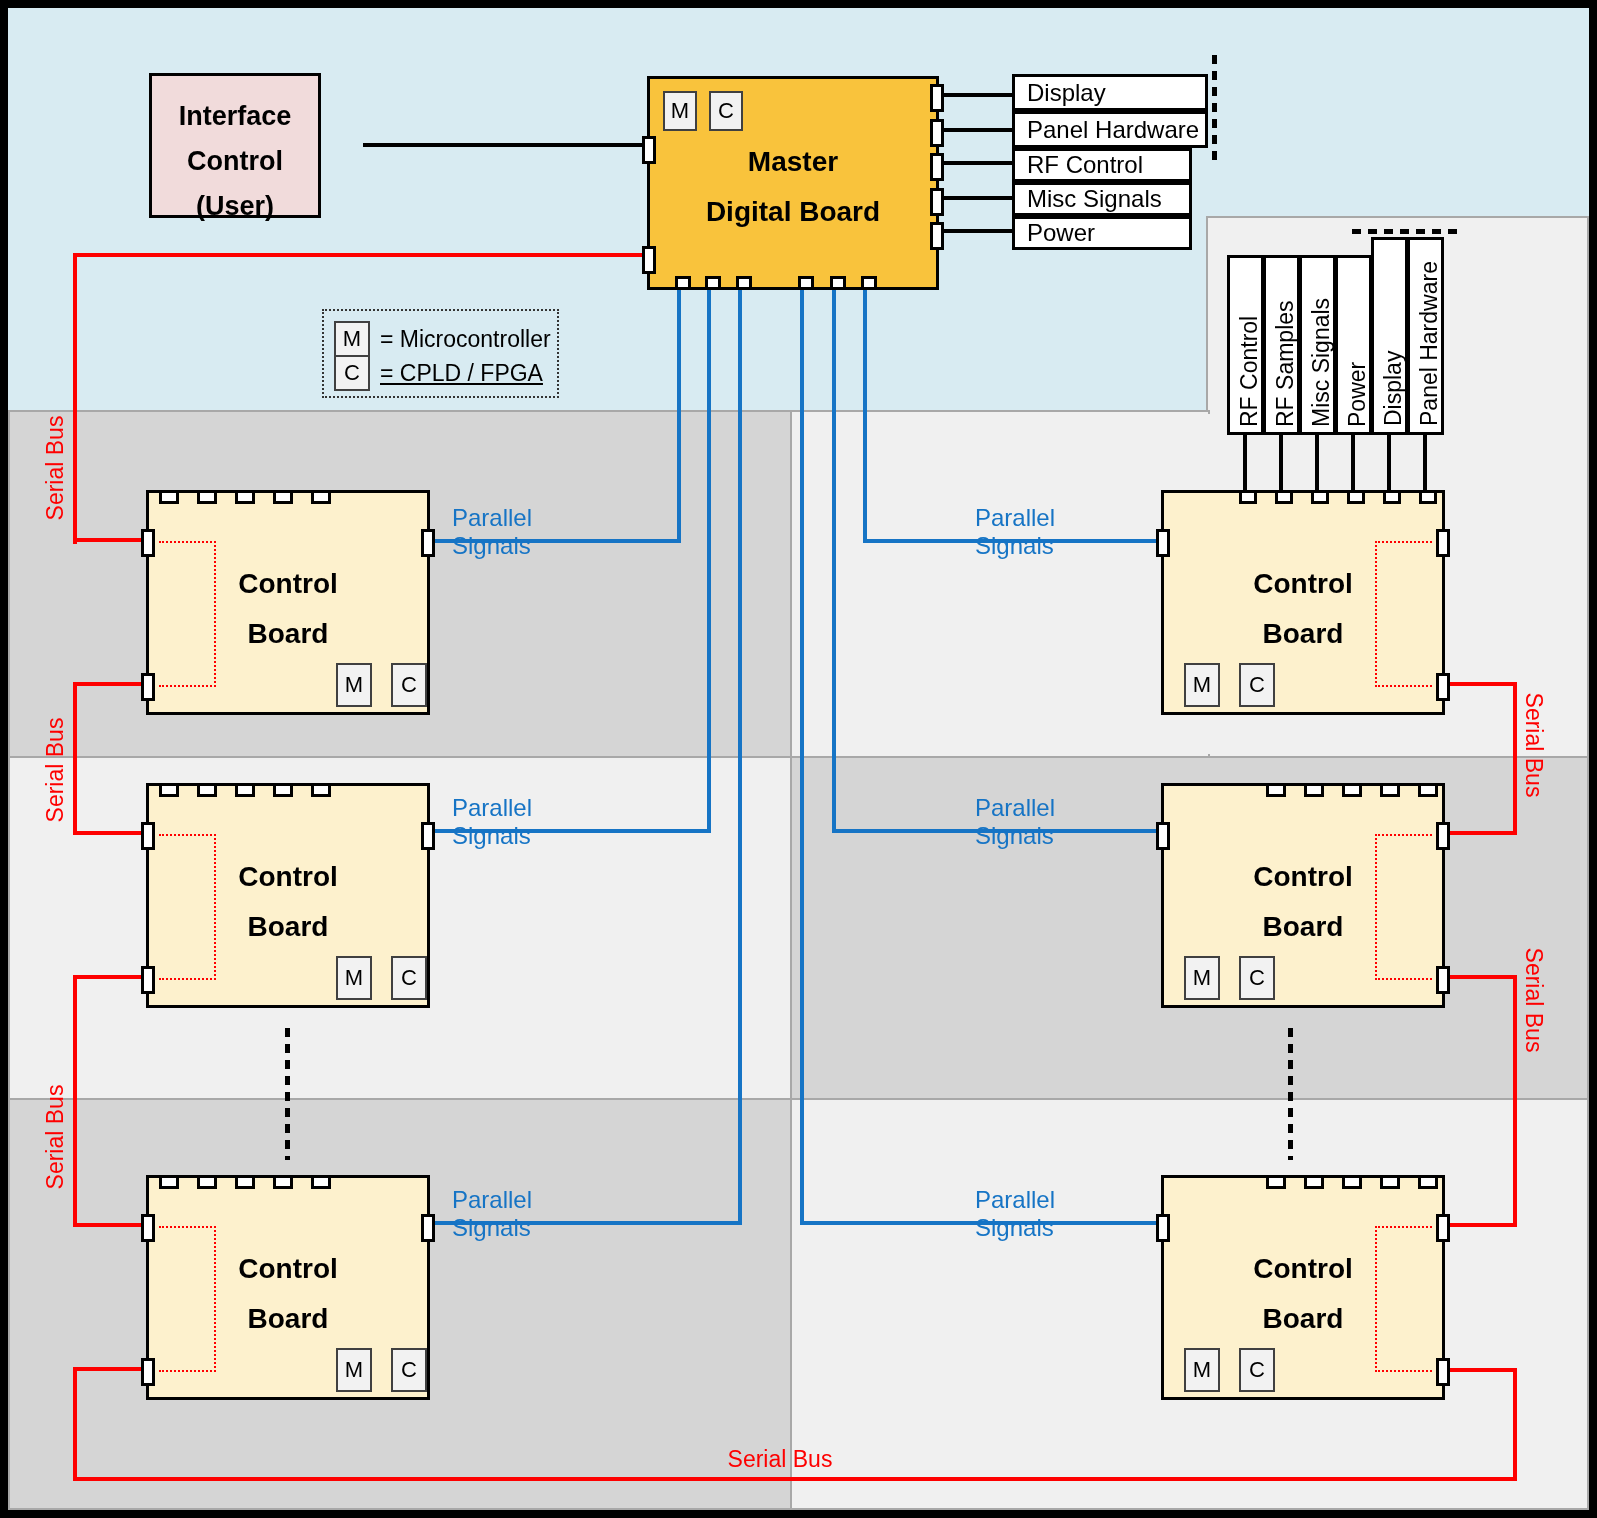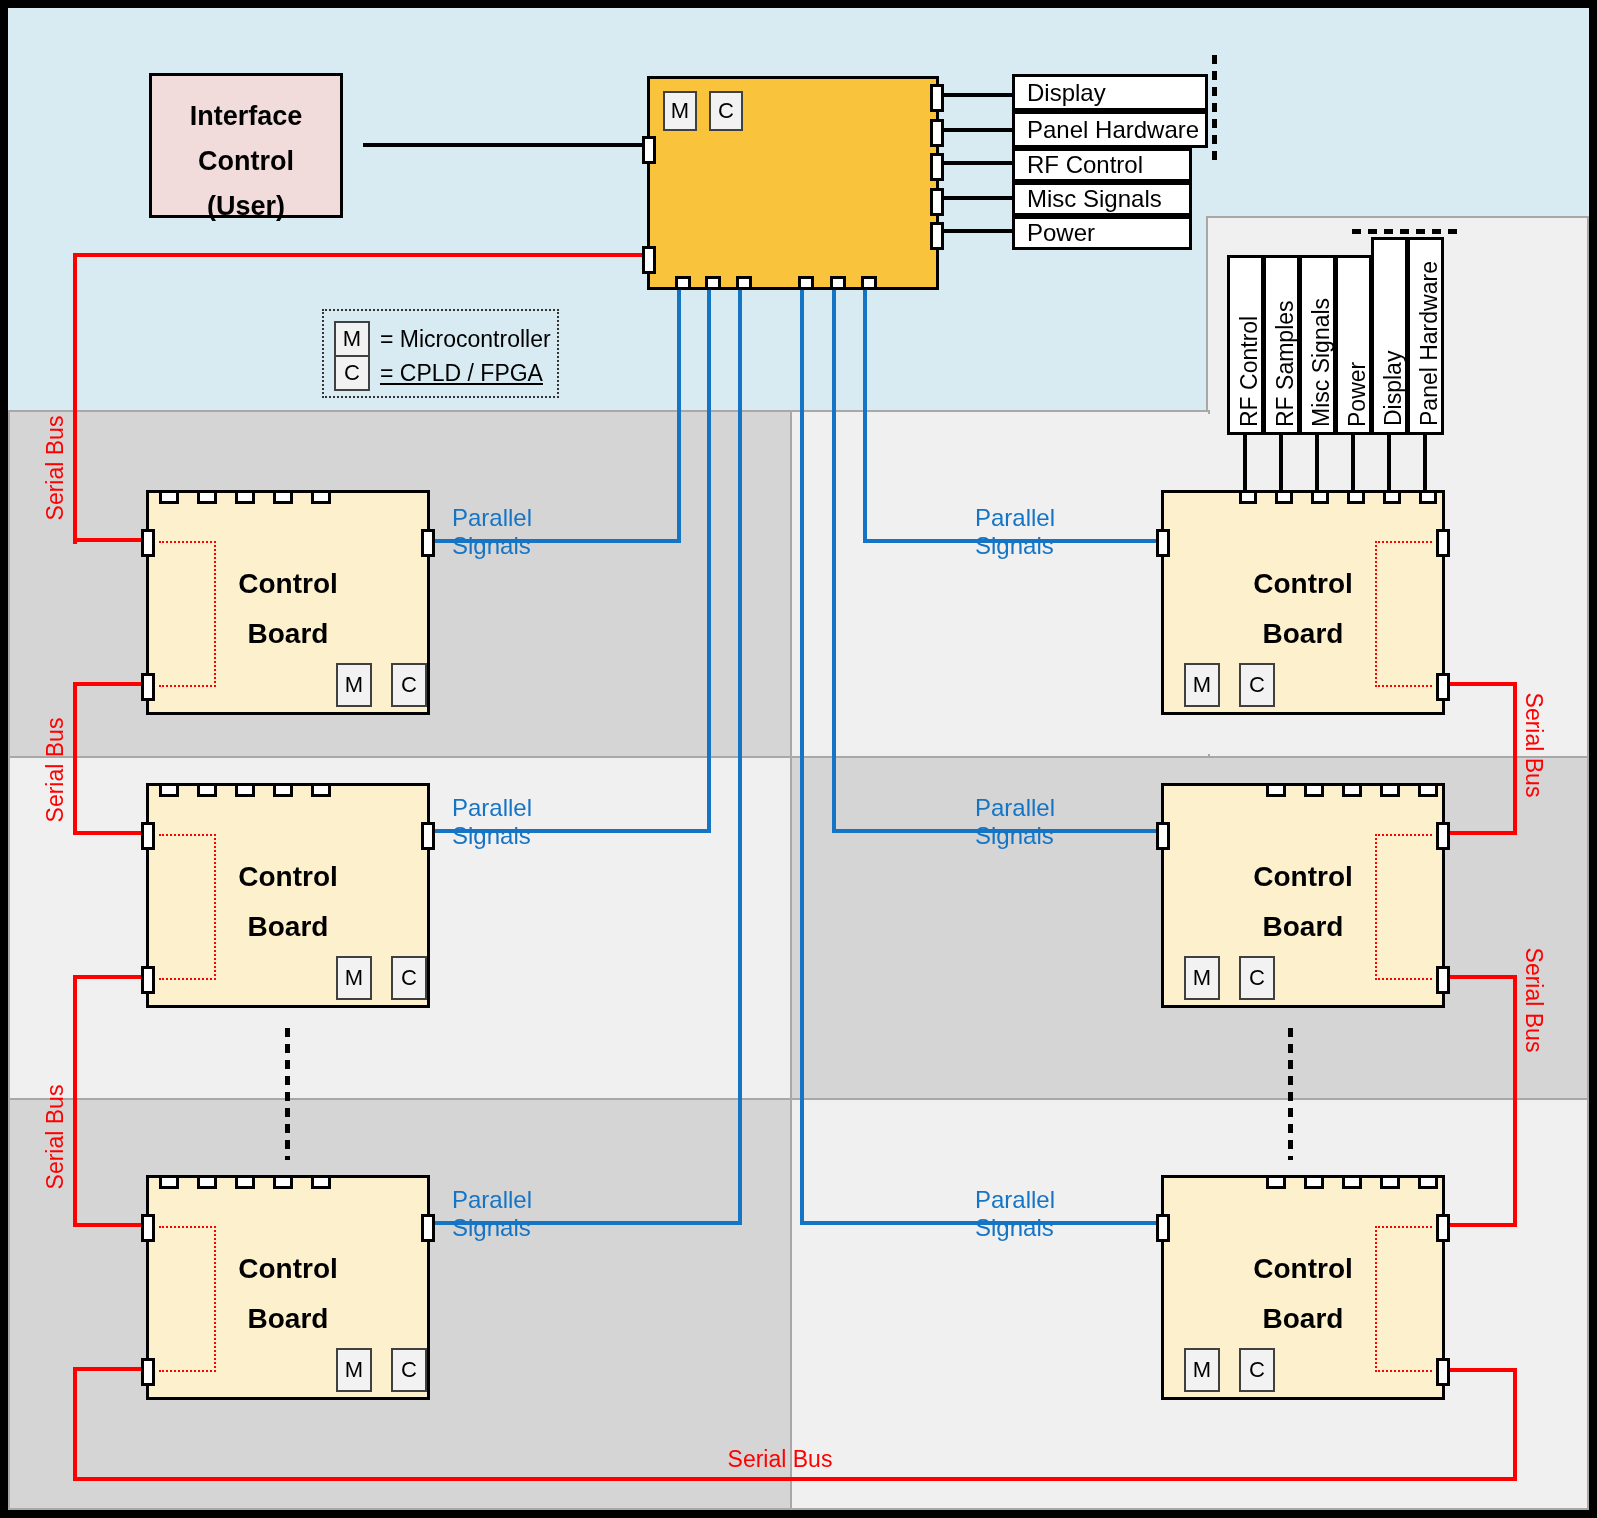--- a/index.html
+++ b/index.html
@@ -6,21 +6,21 @@
   #stage{position:relative;width:1597px;height:1518px;background:#000;overflow:hidden;
          font-family:"Liberation Sans",sans-serif;}
   #stage *{box-sizing:border-box;}
   .abs{position:absolute;}
   
   .panel{position:absolute;border:2px solid #a8a8a8;}
   .panel.blue{border:none;}
   
   .board{position:absolute;width:284px;height:225px;background:#fdf1cd;border:3px solid #000;}
   .board.master{left:647px;top:76px;width:292px;height:214px;background:#f9c33c;}
-  .board.iface{left:149px;top:73px;width:194px;height:145px;background:#f1dbdb;}
+  .board.iface{left:149px;top:73px;width:172px;height:145px;background:#f1dbdb;}
   .board-title{position:absolute;left:0;right:0;top:66px;text-align:center;
                font-weight:bold;font-size:28px;line-height:50px;color:#000;white-space:pre-line;}
   .iface .board-title{top:18px;font-size:27px;line-height:45px;}
   .master .board-title{top:58px;}
   .chip{position:absolute;width:36px;height:44px;background:#f2f2f2;border:2px solid #404040;
         display:flex;align-items:center;justify-content:center;font-size:22px;color:#000;}
   .master .chip{width:34px;height:40px;}
   .chip.m-left  {left:187px;top:170px;}
   .chip.c-left  {left:242px;top:170px;}
   .chip.m-right {left:20px;top:170px;}
@@ -191,20 +191,22 @@
 (User)</div>
   </div>
 
   <div class="board master">
     <div class="chip" style="left:13px;top:12px;">
         <span>M</span>
       </div>
     <div class="chip" style="left:59px;top:12px;">
         <span>C</span>
       </div>
+    <div class="board-title">Master
+Digital Board</div>
     <div class="mport-v" style="left:-8px;top:57px;"></div>
     <div class="mport-v" style="left:-8px;top:167px;"></div>
     <div class="mport-v" style="right:-8px;top:5px;"></div>
     <div class="mport-v" style="right:-8px;top:40px;"></div>
     <div class="mport-v" style="right:-8px;top:74px;"></div>
     <div class="mport-v" style="right:-8px;top:109px;"></div>
     <div class="mport-v" style="right:-8px;top:143px;"></div>
     <div class="mport-h" style="left:25px;bottom:-3px;"></div>
     <div class="mport-h" style="left:55px;bottom:-3px;"></div>
     <div class="mport-h" style="left:86px;bottom:-3px;"></div>

